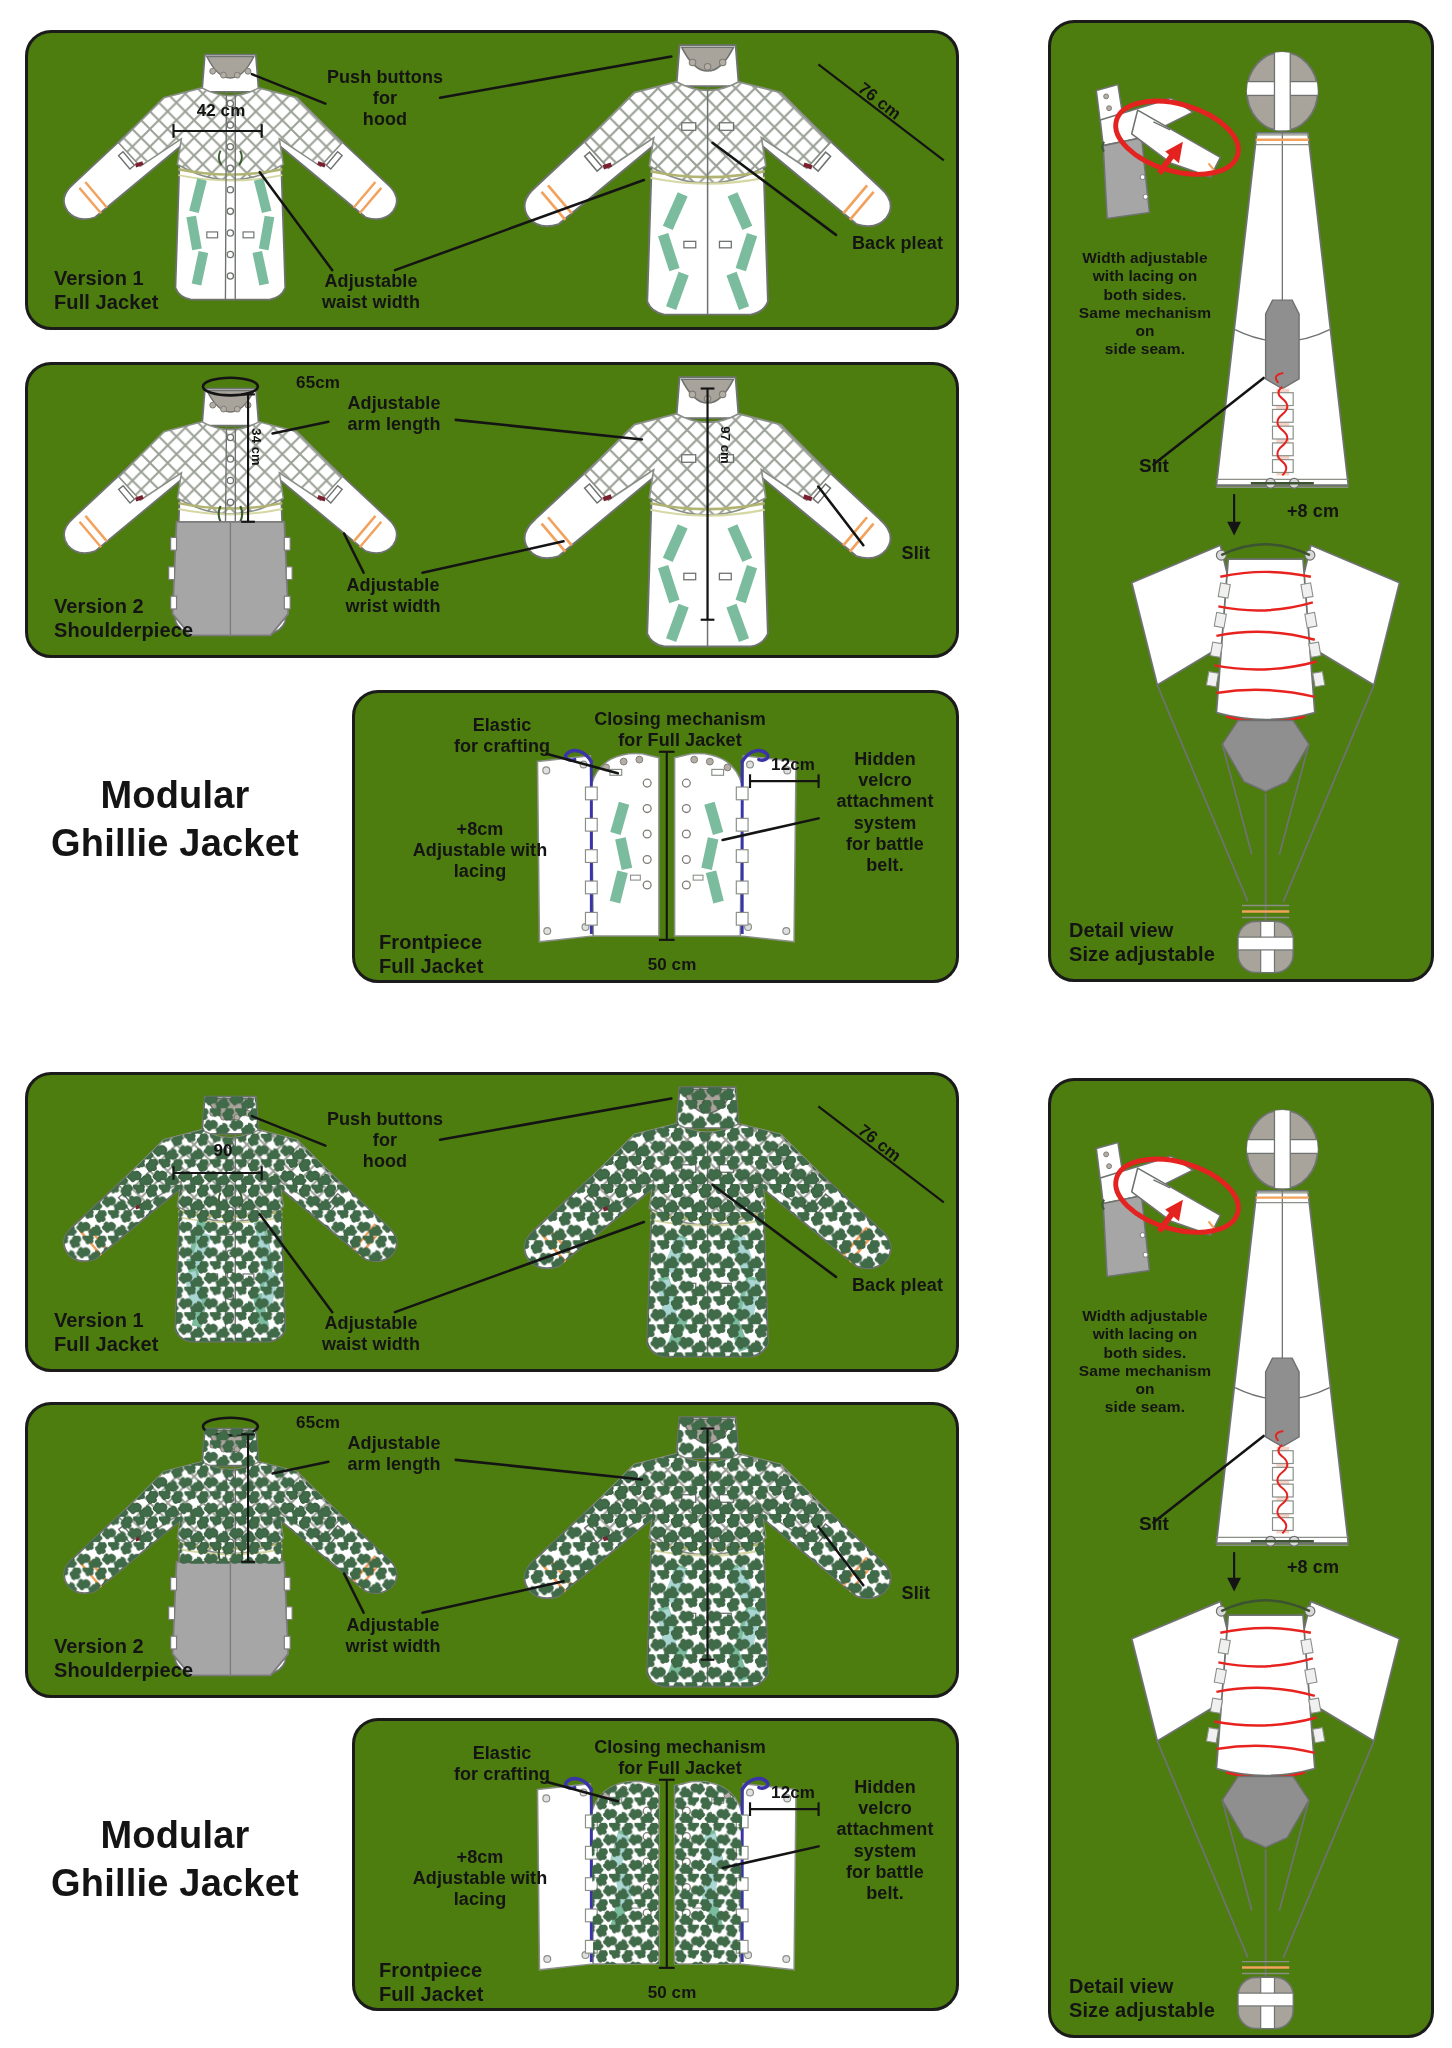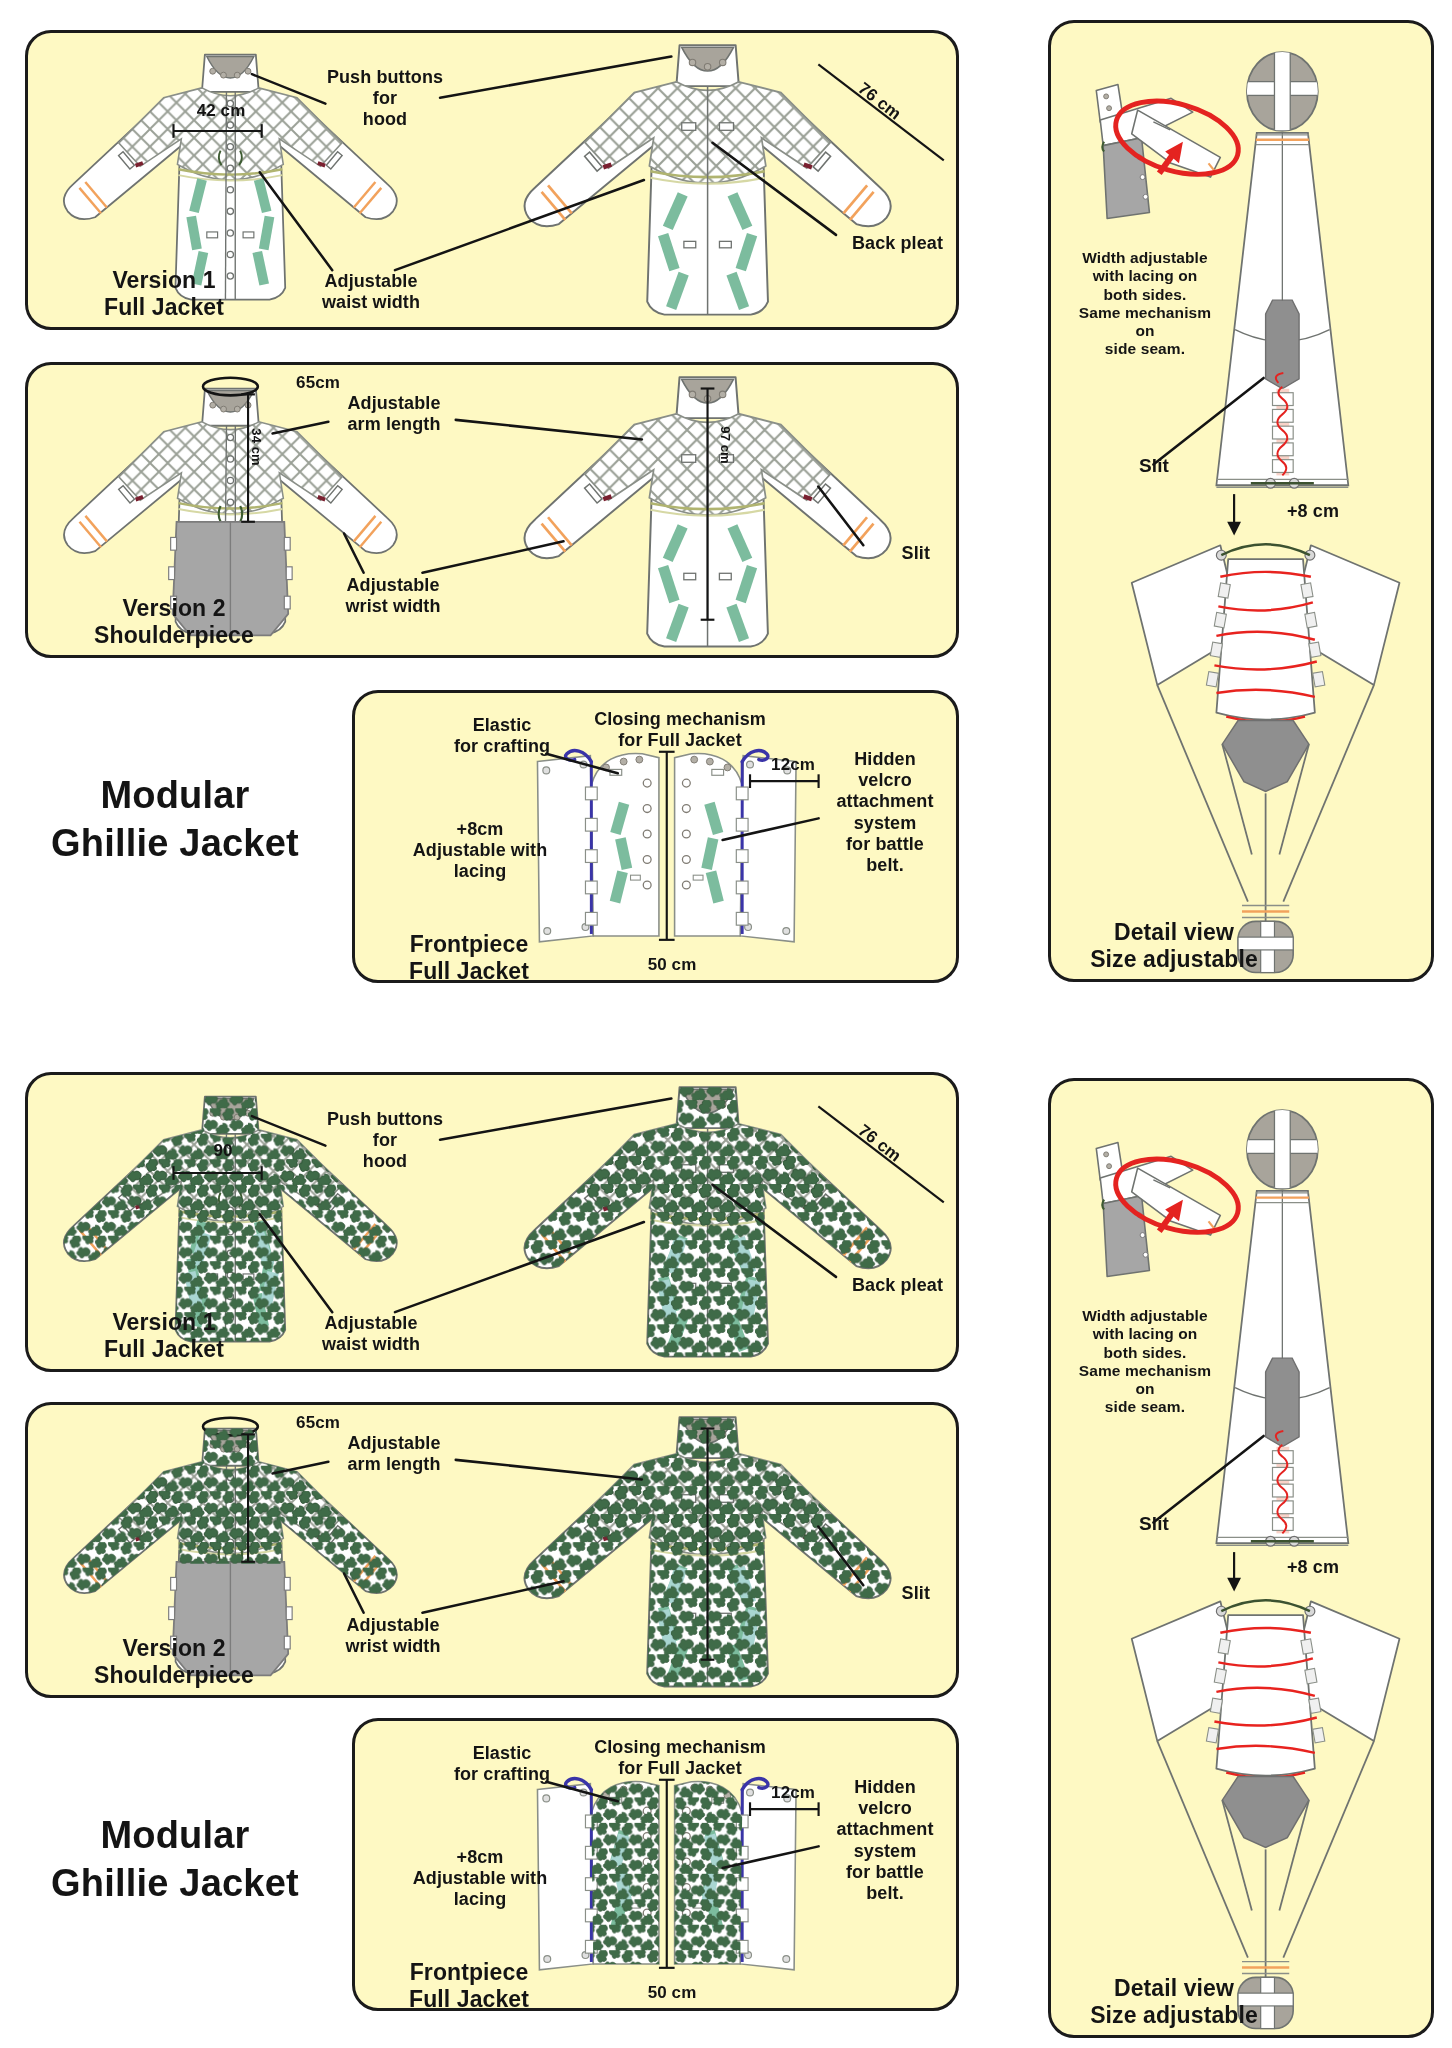--- a/index.html
+++ b/index.html
@@ -3,29 +3,29 @@
 <meta charset="utf-8">
 <style>
   html,body { margin:0; padding:0; background:#ffffff; }
   .page {
     position:relative; width:1452px; height:2048px; background:#ffffff;
     font-family:"Liberation Sans", sans-serif; font-weight:bold; color:#141414;
     overflow:hidden;
   }
   .box {
     position:absolute; box-sizing:border-box;
-    border:3.5px solid #1b1b1b; border-radius:26px; background:#fef9c3;
+    border:3.5px solid #1b1b1b; border-radius:26px; background:#4d7c0f;
   }
   .art { position:absolute; left:0; top:0; width:100%; height:100%; }
   .lbl {
     position:absolute; white-space:pre-line; text-align:center;
     line-height:1.18; font-size:18px; letter-spacing:0.1px;
   }
   .lbl.left  { text-align:right; }
-  .lbl.ver   { font-size:23px; text-align:center; }
+  .lbl.ver   { font-size:20px; text-align:left; }
   .lbl.meas  { font-size:17px; }
   .lbl.small { font-size:15.5px;margin-left:20px; }
   .lbl.tiny  { font-size:13px; }
   .rot90 { transform:rotate(90deg);  transform-origin:left top; }
   .rot38 { transform:rotate(38deg);  transform-origin:left top; }
   .big-title {
     position:absolute; font-size:38px; line-height:1.25; text-align:center;
     white-space:pre-line; letter-spacing:0.2px;
   }
   .ann  { stroke:#141414; stroke-width:2.6; stroke-linecap:round; }

